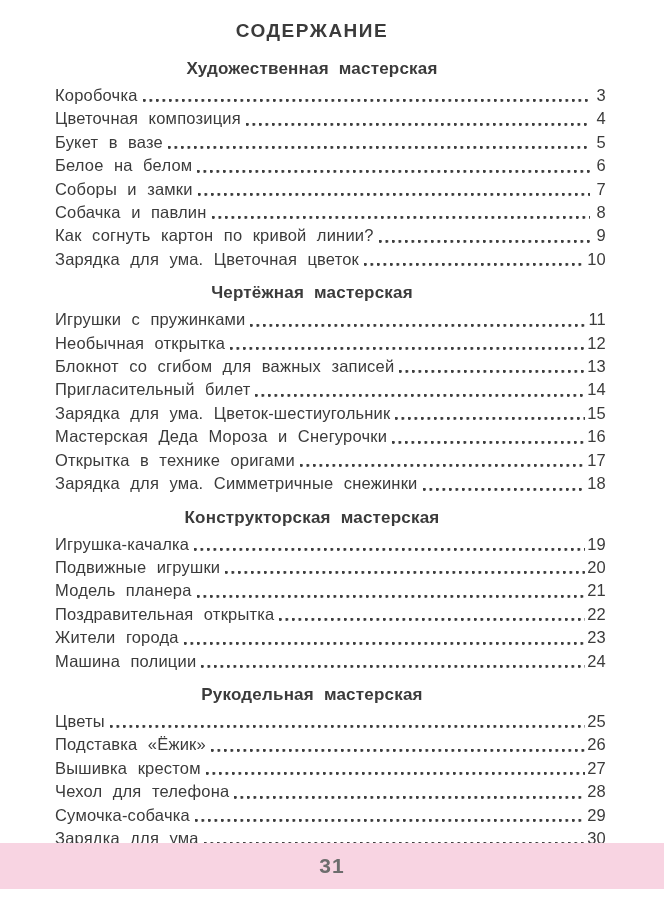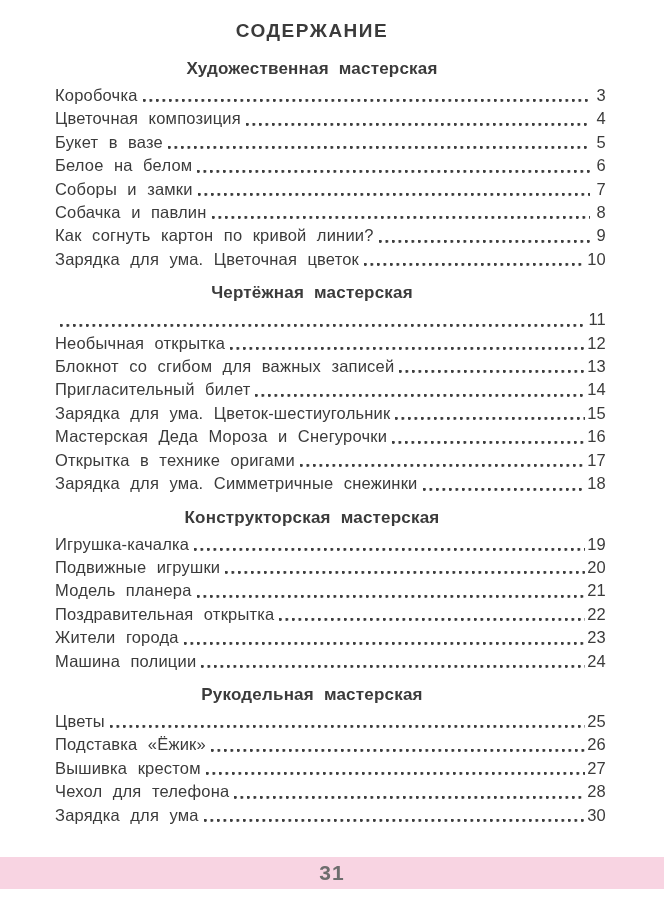--- a/index.html
+++ b/index.html
@@ -76,21 +76,21 @@
   .entry-page {
     white-space: nowrap;
     min-width: 14px;
     text-align: right;
   }
   .footer-band {
     position: absolute;
     left: 0;
     right: 0;
     bottom: 11px;
-    height: 32px;
+    height: 46px;
     background: #f8d4e2;
     display: flex;
     align-items: center;
     justify-content: center;
   }
   .footer-page-number {
     font-size: 21px;
     font-weight: 700;
     color: #6d6d6d;
     letter-spacing: 1px;
@@ -150,20 +150,21 @@
           </div>
           <div class="toc-row">
             <span class="entry-title">Зарядка  для  ума.  Цветочная  цветок</span>
             <span class="dots"></span>
             <span class="entry-page">10</span>
           </div>
         </section>
         <section class="toc-section">
           <h2 class="section-heading">Чертёжная  мастерская</h2>
           <div class="toc-row">
+            <span class="entry-title">Игрушки  с  пружинками</span>
             <span class="dots"></span>
             <span class="entry-page">11</span>
           </div>
           <div class="toc-row">
             <span class="entry-title">Необычная  открытка</span>
             <span class="dots"></span>
             <span class="entry-page">12</span>
           </div>
           <div class="toc-row">
             <span class="entry-title">Блокнот  со  сгибом  для  важных  записей</span>
@@ -243,20 +244,25 @@
           </div>
           <div class="toc-row">
             <span class="entry-title">Вышивка  крестом</span>
             <span class="dots"></span>
             <span class="entry-page">27</span>
           </div>
           <div class="toc-row">
             <span class="entry-title">Чехол  для  телефона</span>
             <span class="dots"></span>
             <span class="entry-page">28</span>
+          </div>
+          <div class="toc-row">
+            <span class="entry-title">Сумочка-собачка</span>
+            <span class="dots"></span>
+            <span class="entry-page">29</span>
           </div>
           <div class="toc-row">
             <span class="entry-title">Зарядка  для  ума</span>
             <span class="dots"></span>
             <span class="entry-page">30</span>
           </div>
         </section>
       </div>
   </div>
 

